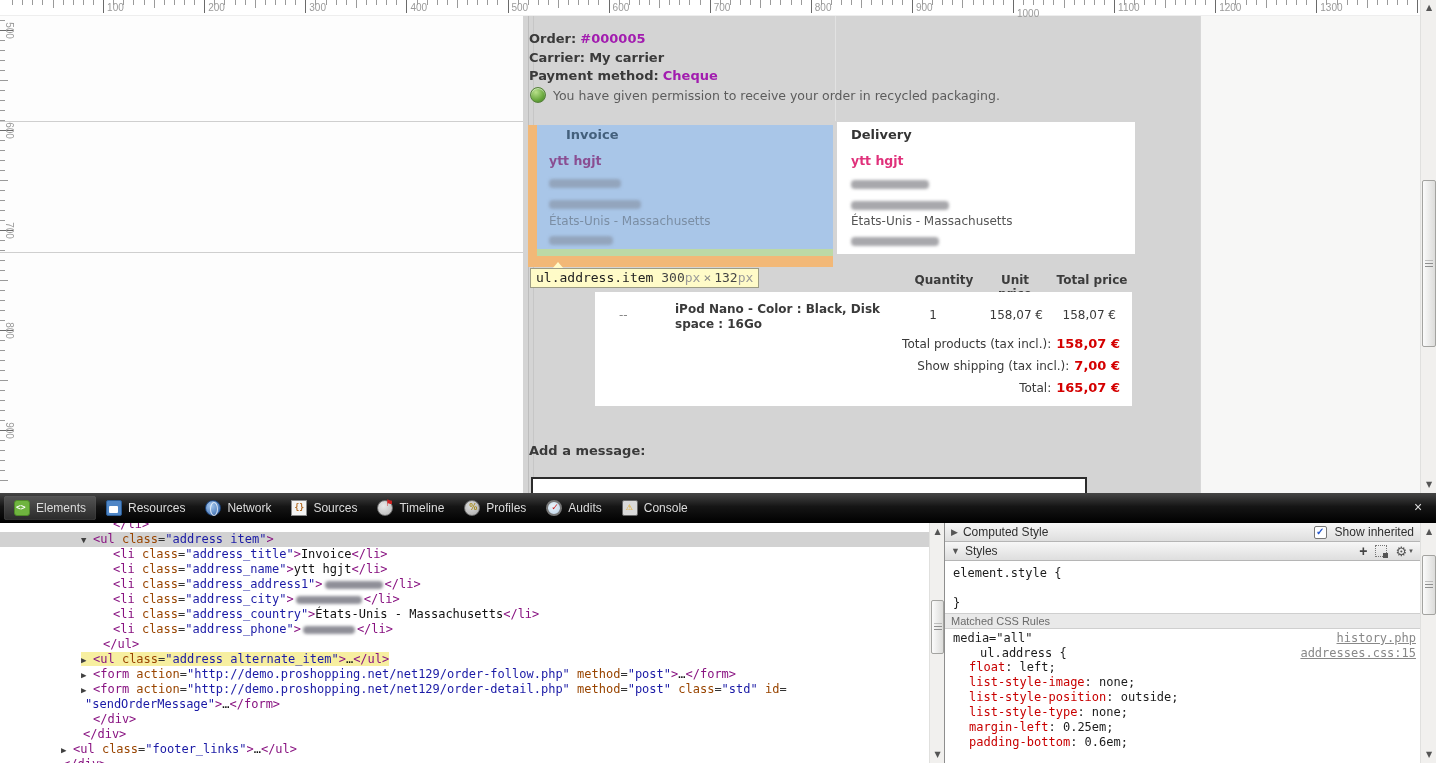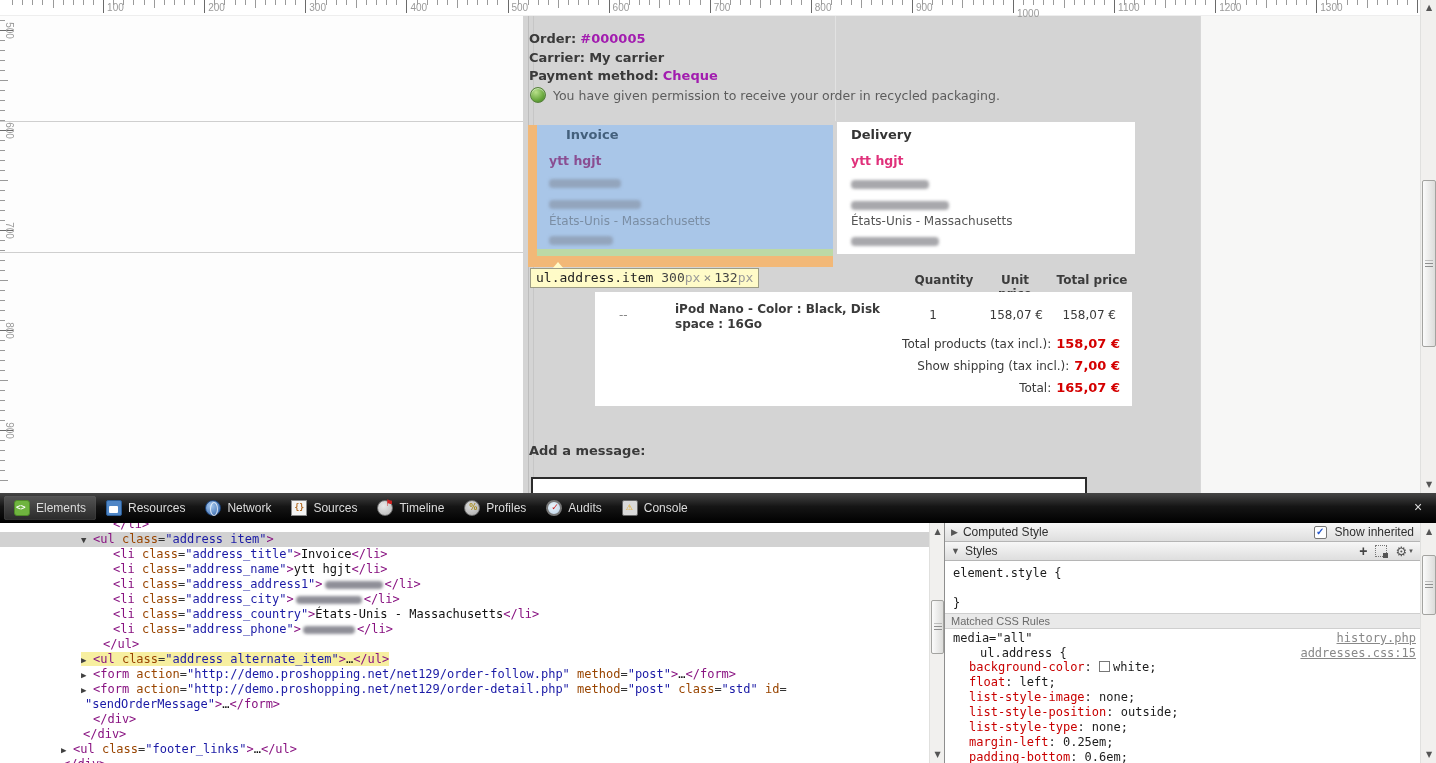--- a/index.html
+++ b/index.html
@@ -505,21 +505,20 @@
   <div id="matched-bar">Matched CSS Rules</div>
   <div class="rule-row" style="top:108px;">
     <span class="mono">media="all"</span>
     <a class="css-link">history.php</a>
   </div>
   <div class="rule-row" style="top:123px;margin-left:27px;">
     <span class="mono">ul.address {</span>
     <a class="css-link">addresses.css:15</a>
   </div>
   <div id="css-properties">
-      <div class="prow"><span class="pname">background-color</span><span class="pval">: </span><span class="swatch"></span><span class="pval">white;</span></div>
       <div class="prow"><span class="pname">float</span><span class="pval">: </span><span class="pval">left;</span></div>
       <div class="prow"><span class="pname">list-style-image</span><span class="pval">: </span><span class="pval">none;</span></div>
       <div class="prow"><span class="pname">list-style-position</span><span class="pval">: </span><span class="pval">outside;</span></div>
       <div class="prow"><span class="pname">list-style-type</span><span class="pval">: </span><span class="pval">none;</span></div>
       <div class="prow"><span class="pname">margin-left</span><span class="pval">: </span><span class="pval">0.25em;</span></div>
       <div class="prow"><span class="pname">padding-bottom</span><span class="pval">: </span><span class="pval">0.6em;</span></div>
     </div>
 </div>
 
 <div class="sb" style="left:1420px;top:523px;width:16px;height:240px;">

